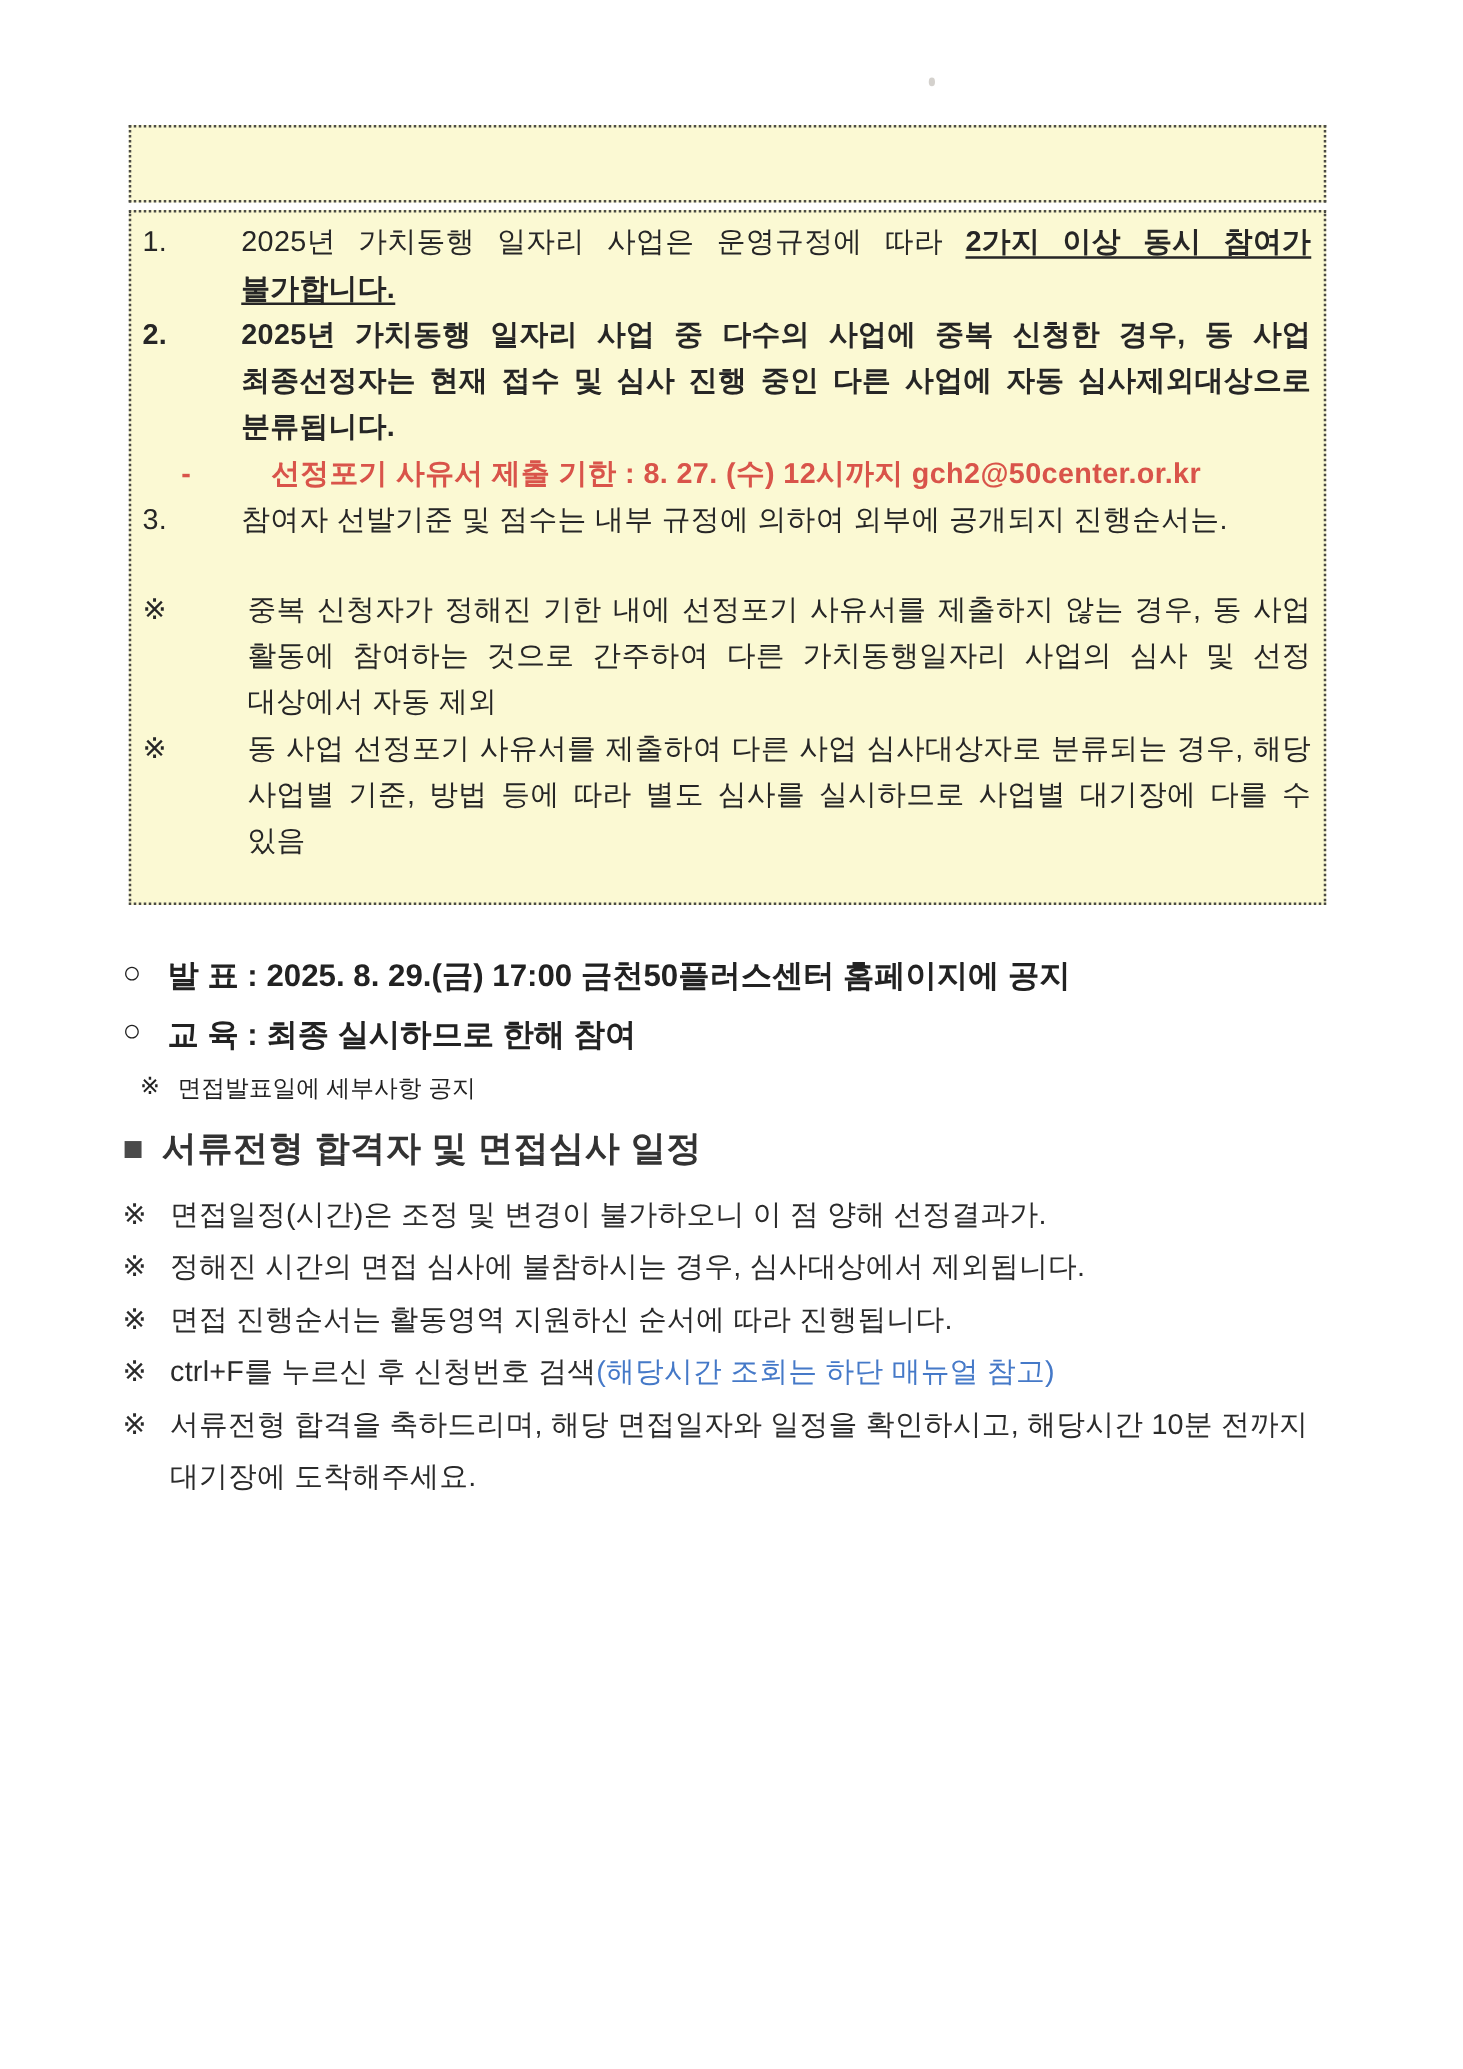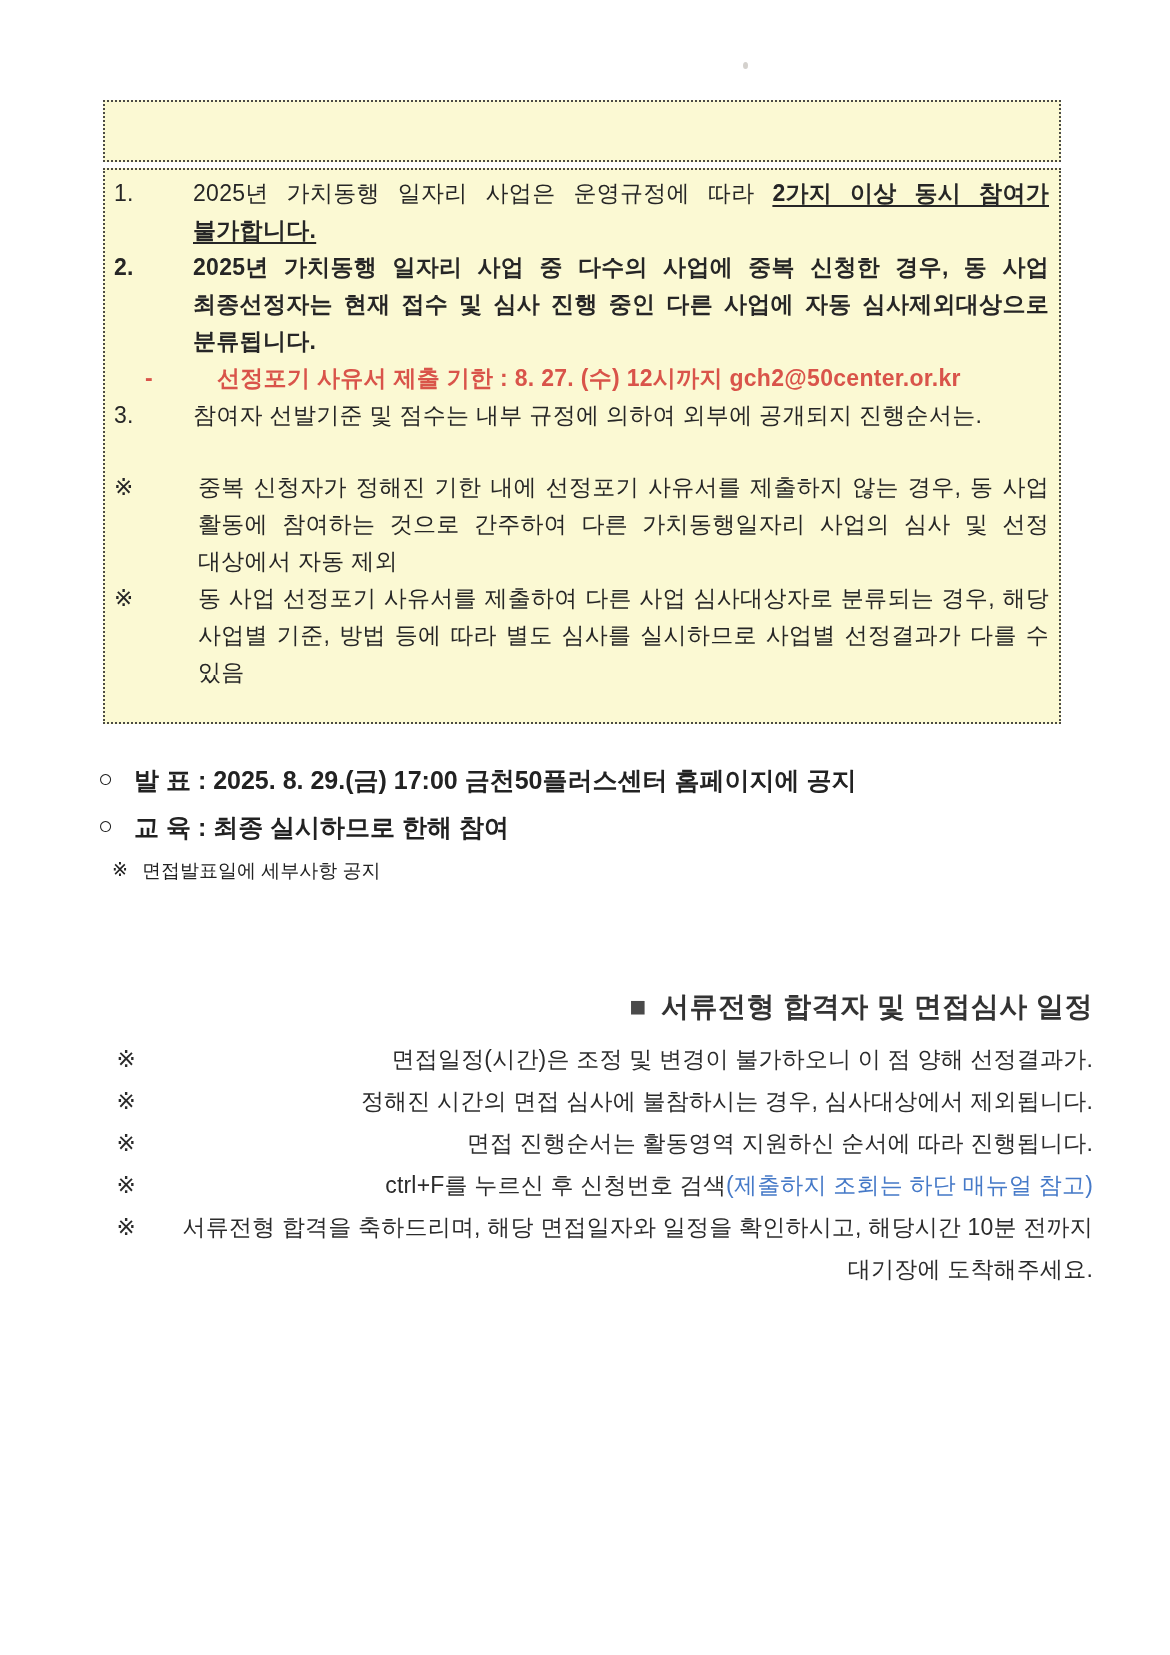--- a/index.html
+++ b/index.html
@@ -89,23 +89,22 @@
     margin: 4px 0 0 14px;
     font-size: 19px;
     font-weight: 400;
     display: flex;
   }
   .announce .sub-note .marker { flex: none; width: 30px; }
   
   .section {
     position: absolute;
     left: 98px;
-    top: 988px;
+    top: 900px;
     width: 995px;
-    text-align: right;
   }
   .section-title {
     margin: 0 0 12px 0;
     font-size: 28px;
     font-weight: 600;
     color: #333;
     letter-spacing: .5px;
   }
   .section-title .sq { color: #4a4a4a; margin-right: 14px; }
   .s-note {
@@ -152,21 +151,21 @@
       <span class="body">참여자 선발기준 및 점수는 내부 규정에 의하여 외부에 공개되지 진행순서는.</span>
     </p>
 
     <p class="row note-row gap-above">
       <span class="marker">※</span>
       <span class="body">중복 신청자가 정해진 기한 내에 선정포기 사유서를 제출하지 않는 경우, 동 사업 활동에 참여하는 것으로 간주하여 다른 가치동행일자리 사업의 심사 및 선정 대상에서 자동 제외</span>
     </p>
 
     <p class="row note-row">
       <span class="marker">※</span>
-      <span class="body">동 사업 선정포기 사유서를 제출하여 다른 사업 심사대상자로 분류되는 경우, 해당 사업별 기준, 방법 등에 따라 별도 심사를 실시하므로 사업별 선정결과가 다를 수 있음</span>
+      <span class="body">동 사업 선정포기 사유서를 제출하여 다른 사업 심사대상자로 분류되는 경우, 해당 사업별 기준, 방법 등에 따라 별도 심사를 실시하므로 사업별 대기장에 다를 수 있음</span>
     </p>
 
   </div>
 
   <div class="announce">
     <p class="a-line">
       <span class="bullet">○</span>
       <span>발 표 : 2025. 8. 29.(금) 17:00  금천50플러스센터 홈페이지에 공지</span>
     </p>
     <p class="a-line">
@@ -191,21 +190,21 @@
     <p class="s-note">
       <span class="marker">※</span>
       <span class="body">정해진 시간의 면접 심사에 불참하시는 경우, 심사대상에서 제외됩니다.</span>
     </p>
     <p class="s-note">
       <span class="marker">※</span>
       <span class="body">면접 진행순서는 활동영역 지원하신 순서에 따라 진행됩니다.</span>
     </p>
     <p class="s-note">
       <span class="marker">※</span>
-      <span class="body"><span>ctrl+F를 누르신 후 신청번호 검색</span><span class="blue">(제출하지 조회는 하단 매뉴얼 참고)</span></span>
+      <span class="body"><span>ctrl+F를 누르신 후 신청번호 검색</span><span class="blue">(해당시간 조회는 하단 매뉴얼 참고)</span></span>
     </p>
     <p class="s-note">
       <span class="marker">※</span>
       <span class="body">서류전형 합격을 축하드리며, 해당 면접일자와 일정을 확인하시고, 해당시간 10분 전까지 대기장에 도착해주세요.</span>
     </p>
   </div>
 
 </div>
 
 </body></html>

